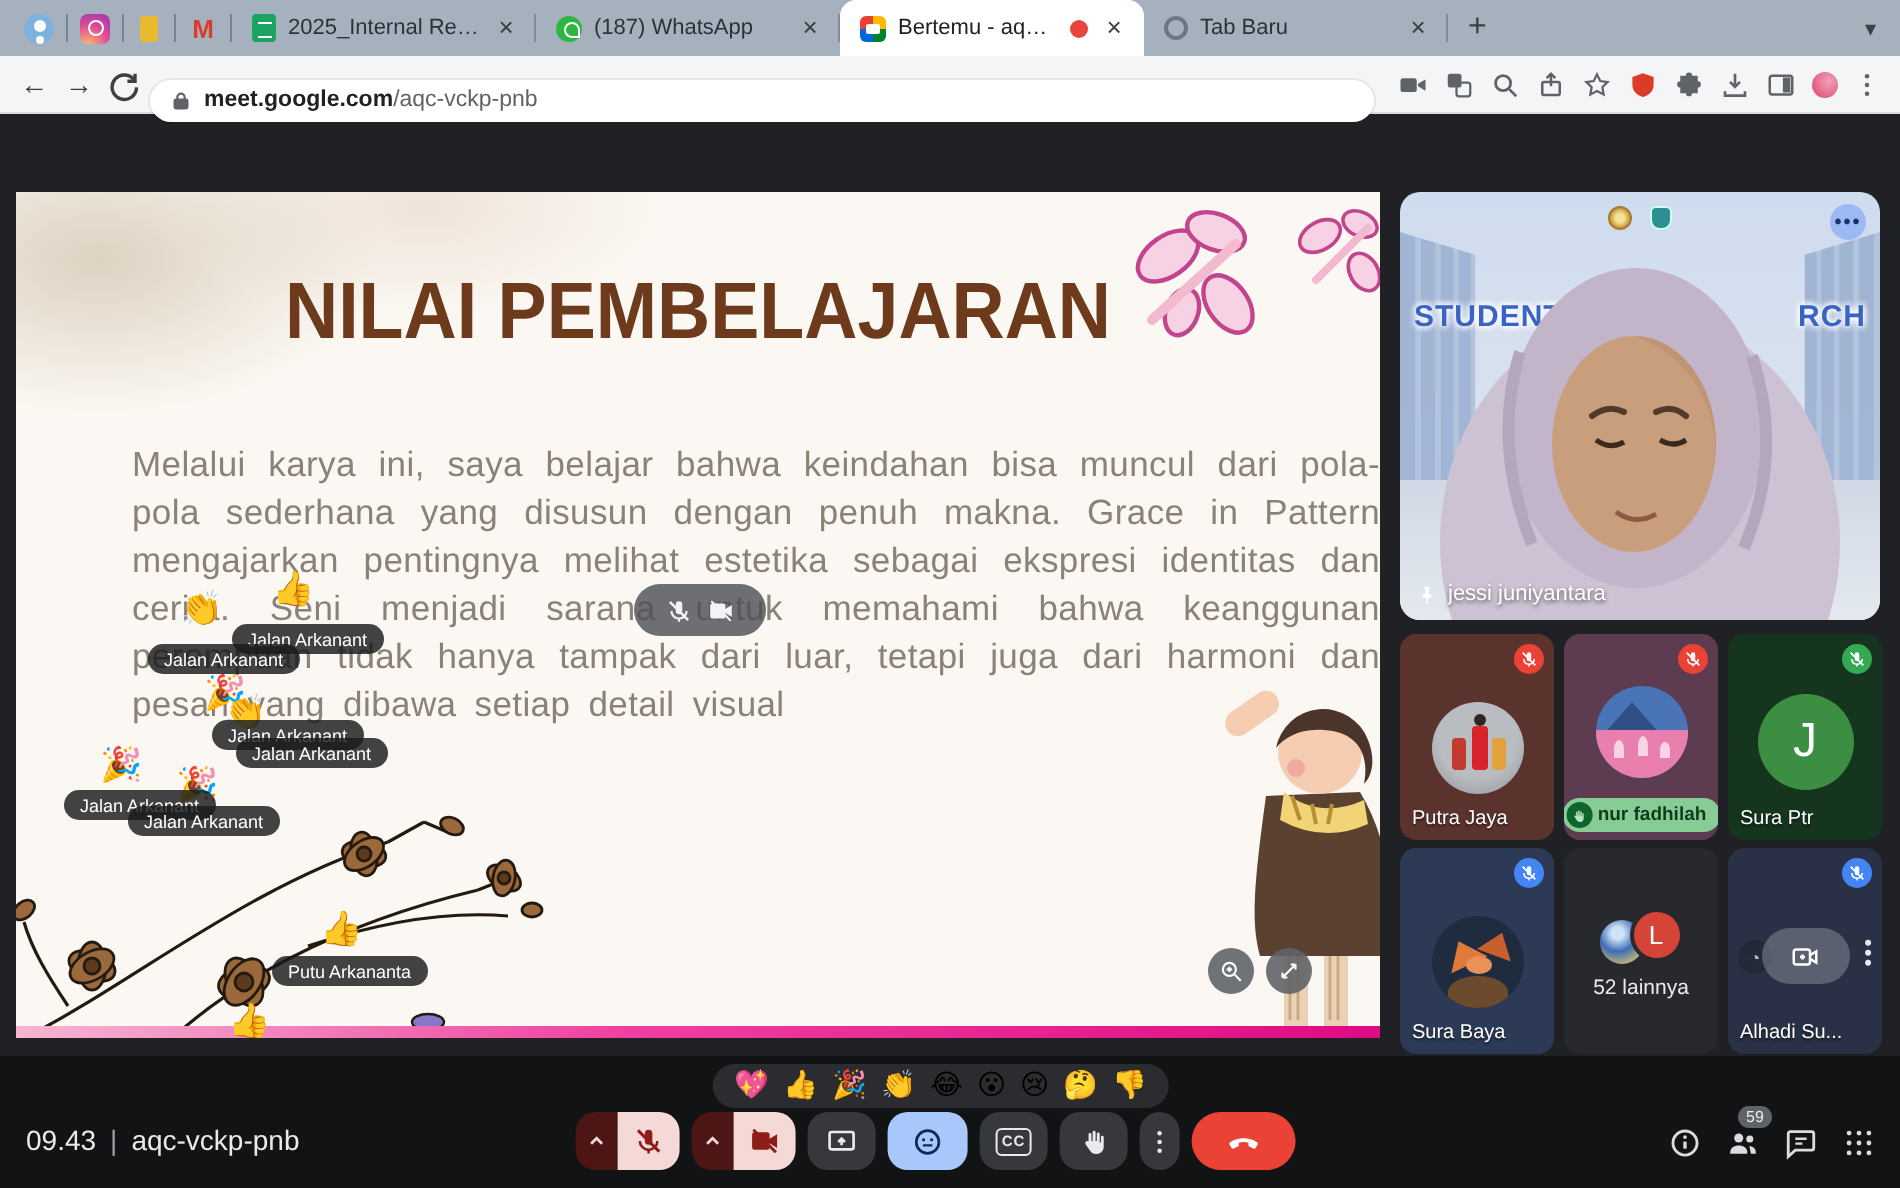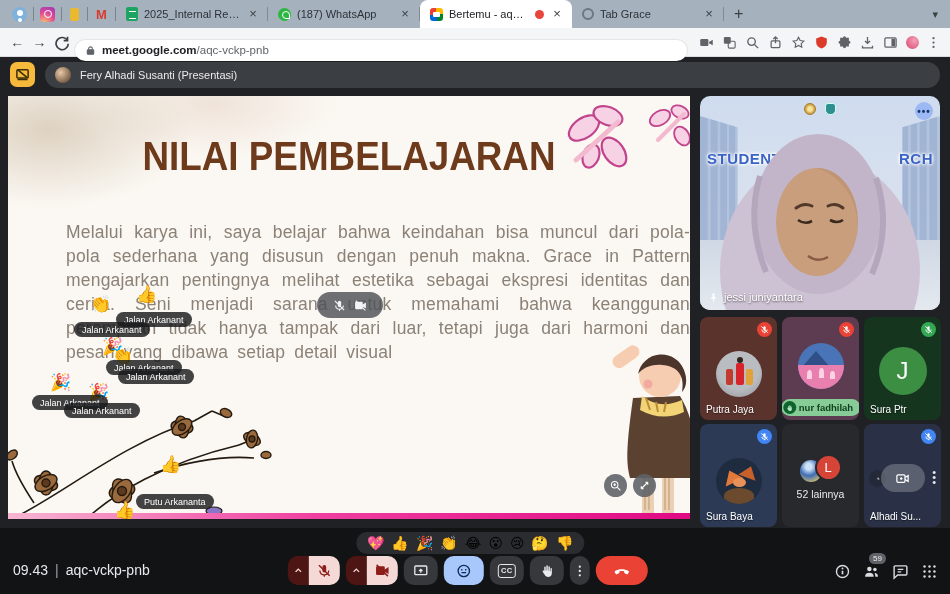--- a/index.html
+++ b/index.html
@@ -218,21 +218,21 @@
       <div class="close">×</div>
     </div>
     <div class="tab active">
       <div class="ic-meet"></div>
       <div class="tlabel">Bertemu - aqc-vckp-pnb</div>
       <div class="rec-dot"></div>
       <div class="close">×</div>
     </div>
     <div class="tab">
       <div class="ic-newtab"></div>
-      <div class="tlabel">Tab Grace</div>
+      <div class="tlabel">Tab Baru</div>
       <div class="close">×</div>
     </div>
     <div class="newtab-btn">+</div>
     <div class="strip-chevron">▾</div>
   </div>
 
   <div class="addressbar">
     <div class="navbtn">←</div>
     <div class="navbtn">→</div>
     <div class="navbtn">
@@ -304,32 +304,20 @@
       <div class="bicon">
           <svg viewBox="0 0 24 24" fill="currentColor">
             <circle cx="12" cy="5" r="1.8"></circle>
             <circle cx="12" cy="12" r="1.8"></circle>
             <circle cx="12" cy="19" r="1.8"></circle>
           </svg>
         </div>
     </div>
   </div>
 
-  <div class="banner">
-    <div class="banner-warn">
-      <svg viewBox="0 0 24 24" fill="none" stroke="currentColor" stroke-width="2.4">
-          <rect x="3" y="4.5" width="18" height="13" rx="1.5"></rect>
-          <path d="M4 20h16M4.5 4.5L19.5 17"></path>
-        </svg>
-    </div>
-    <div class="banner-pill">
-      <div class="banner-avatar"></div>
-      <div class="banner-text">Fery Alhadi Susanti (Presentasi)</div>
-    </div>
-  </div>
 
   <div class="slide">
     <svg class="butterflies" width="140" height="95" viewBox="0 0 140 95">
       <g stroke="#c2448c" stroke-width="2.2" fill="#f6d2e4">
         <ellipse cx="28" cy="28" rx="17" ry="10" transform="rotate(-35 28 28)"></ellipse>
         <ellipse cx="52" cy="16" rx="15" ry="9" transform="rotate(20 52 16)"></ellipse>
         <ellipse cx="58" cy="52" rx="16" ry="10" transform="rotate(55 58 52)"></ellipse>
         <ellipse cx="35" cy="56" rx="12" ry="8" transform="rotate(-70 35 56)"></ellipse>
       </g>
       <line x1="20" y1="60" x2="62" y2="22" stroke="#f3b9ce" stroke-width="5" stroke-linecap="round"></line>
@@ -429,21 +417,21 @@
       <div class="float-tag" style="left: 66px; top: 226px;">Jalan Arkanant</div>
       <div class="float-emoji" style="left: 94px; top: 240px;">🎉</div>
       <div class="float-emoji" style="left: 104px; top: 250px;">👏</div>
       <div class="float-tag" style="left: 98px; top: 264px;">Jalan Arkanant</div>
       <div class="float-tag" style="left: 110px; top: 273px;">Jalan Arkanant</div>
       <div class="float-emoji" style="left: 42px; top: 276px;">🎉</div>
       <div class="float-emoji" style="left: 80px; top: 286px;">🎉</div>
       <div class="float-tag" style="left: 24px; top: 299px;">Jalan Arkanant</div>
       <div class="float-tag" style="left: 56px; top: 307px;">Jalan Arkanant</div>
       <div class="float-emoji" style="left: 152px; top: 358px;">👍</div>
-      <div class="float-tag" style="left: 128px; top: 398px;">Putu Arkananta</div>
+      <div class="float-tag" style="left: 128px; top: 382px;">Putu Arkananta</div>
       <div class="float-emoji" style="left: 106px; top: 404px;">👍</div>
     </div>
 
   <div class="main-tile">
     <div class="hall-left"></div>
     <div class="hall-right"></div>
     <div class="hall-floor"></div>
     <div class="bgtext" style="top:54px;">
       <span>STUDENT</span>
         <span>RCH</span>

